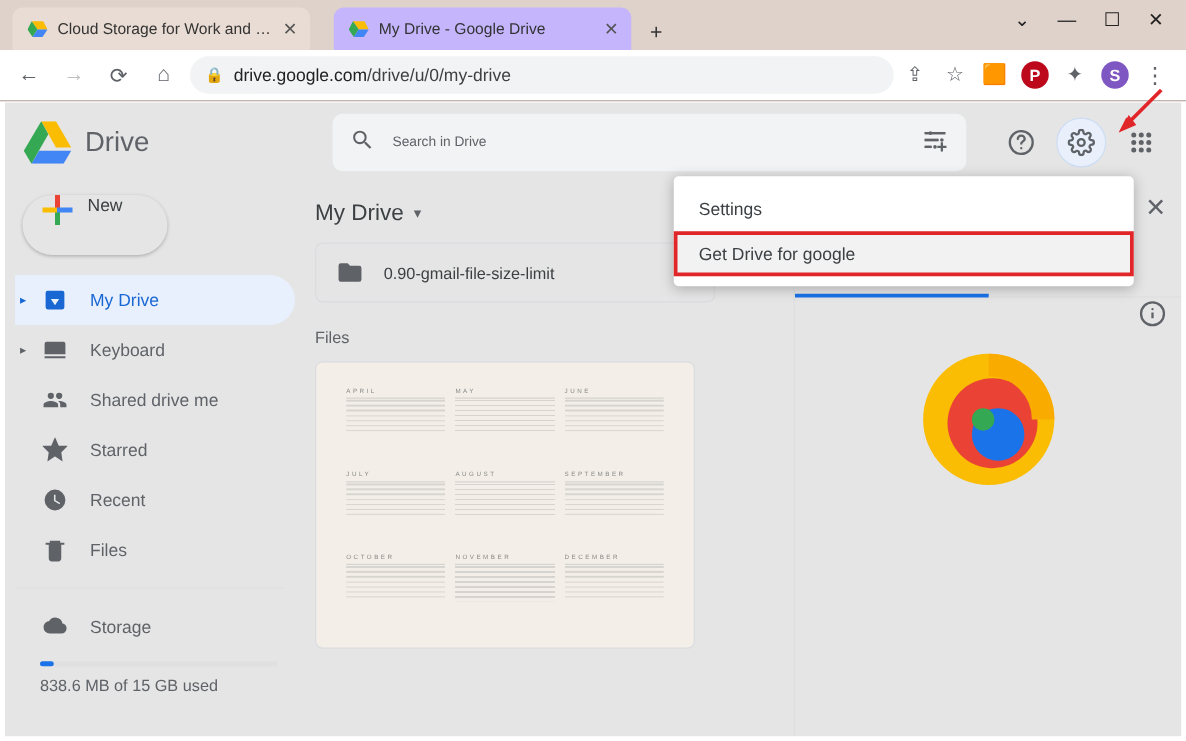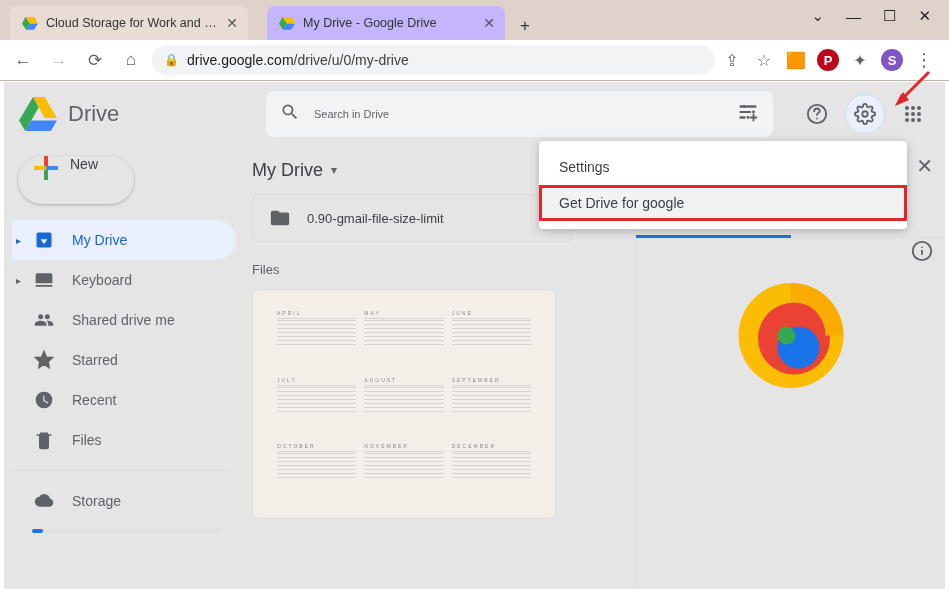--- a/index.html
+++ b/index.html
@@ -261,20 +261,21 @@
       <div class="side-sep"></div>
       <div class="side-item">
         <svg viewBox="0 0 24 24" fill="none" stroke="#5f6368" stroke-width="2">
             <path d="M18 18H7a5 5 0 010-10 6 6 0 0111.3 2A4 4 0 0118 18z"></path>
           </svg>
         <span>Storage</span>
       </div>
       <div class="storage-bar">
           <div class="fill"></div>
         </div>
+      <div class="storage-text">838.6 MB of 15 GB used</div>
     </div>
 
     <div class="main">
       <div class="crumb">
         <span>My Drive</span>
         <span style="font-size:12px;color:#5f6368">▾</span>
       </div>
       <div class="folder-row">
         <svg viewBox="0 0 24 24">
             <path d="M10 4H4a2 2 0 00-2 2v12a2 2 0 002 2h16a2 2 0 002-2V8a2 2 0 00-2-2h-8l-2-2z"></path>

